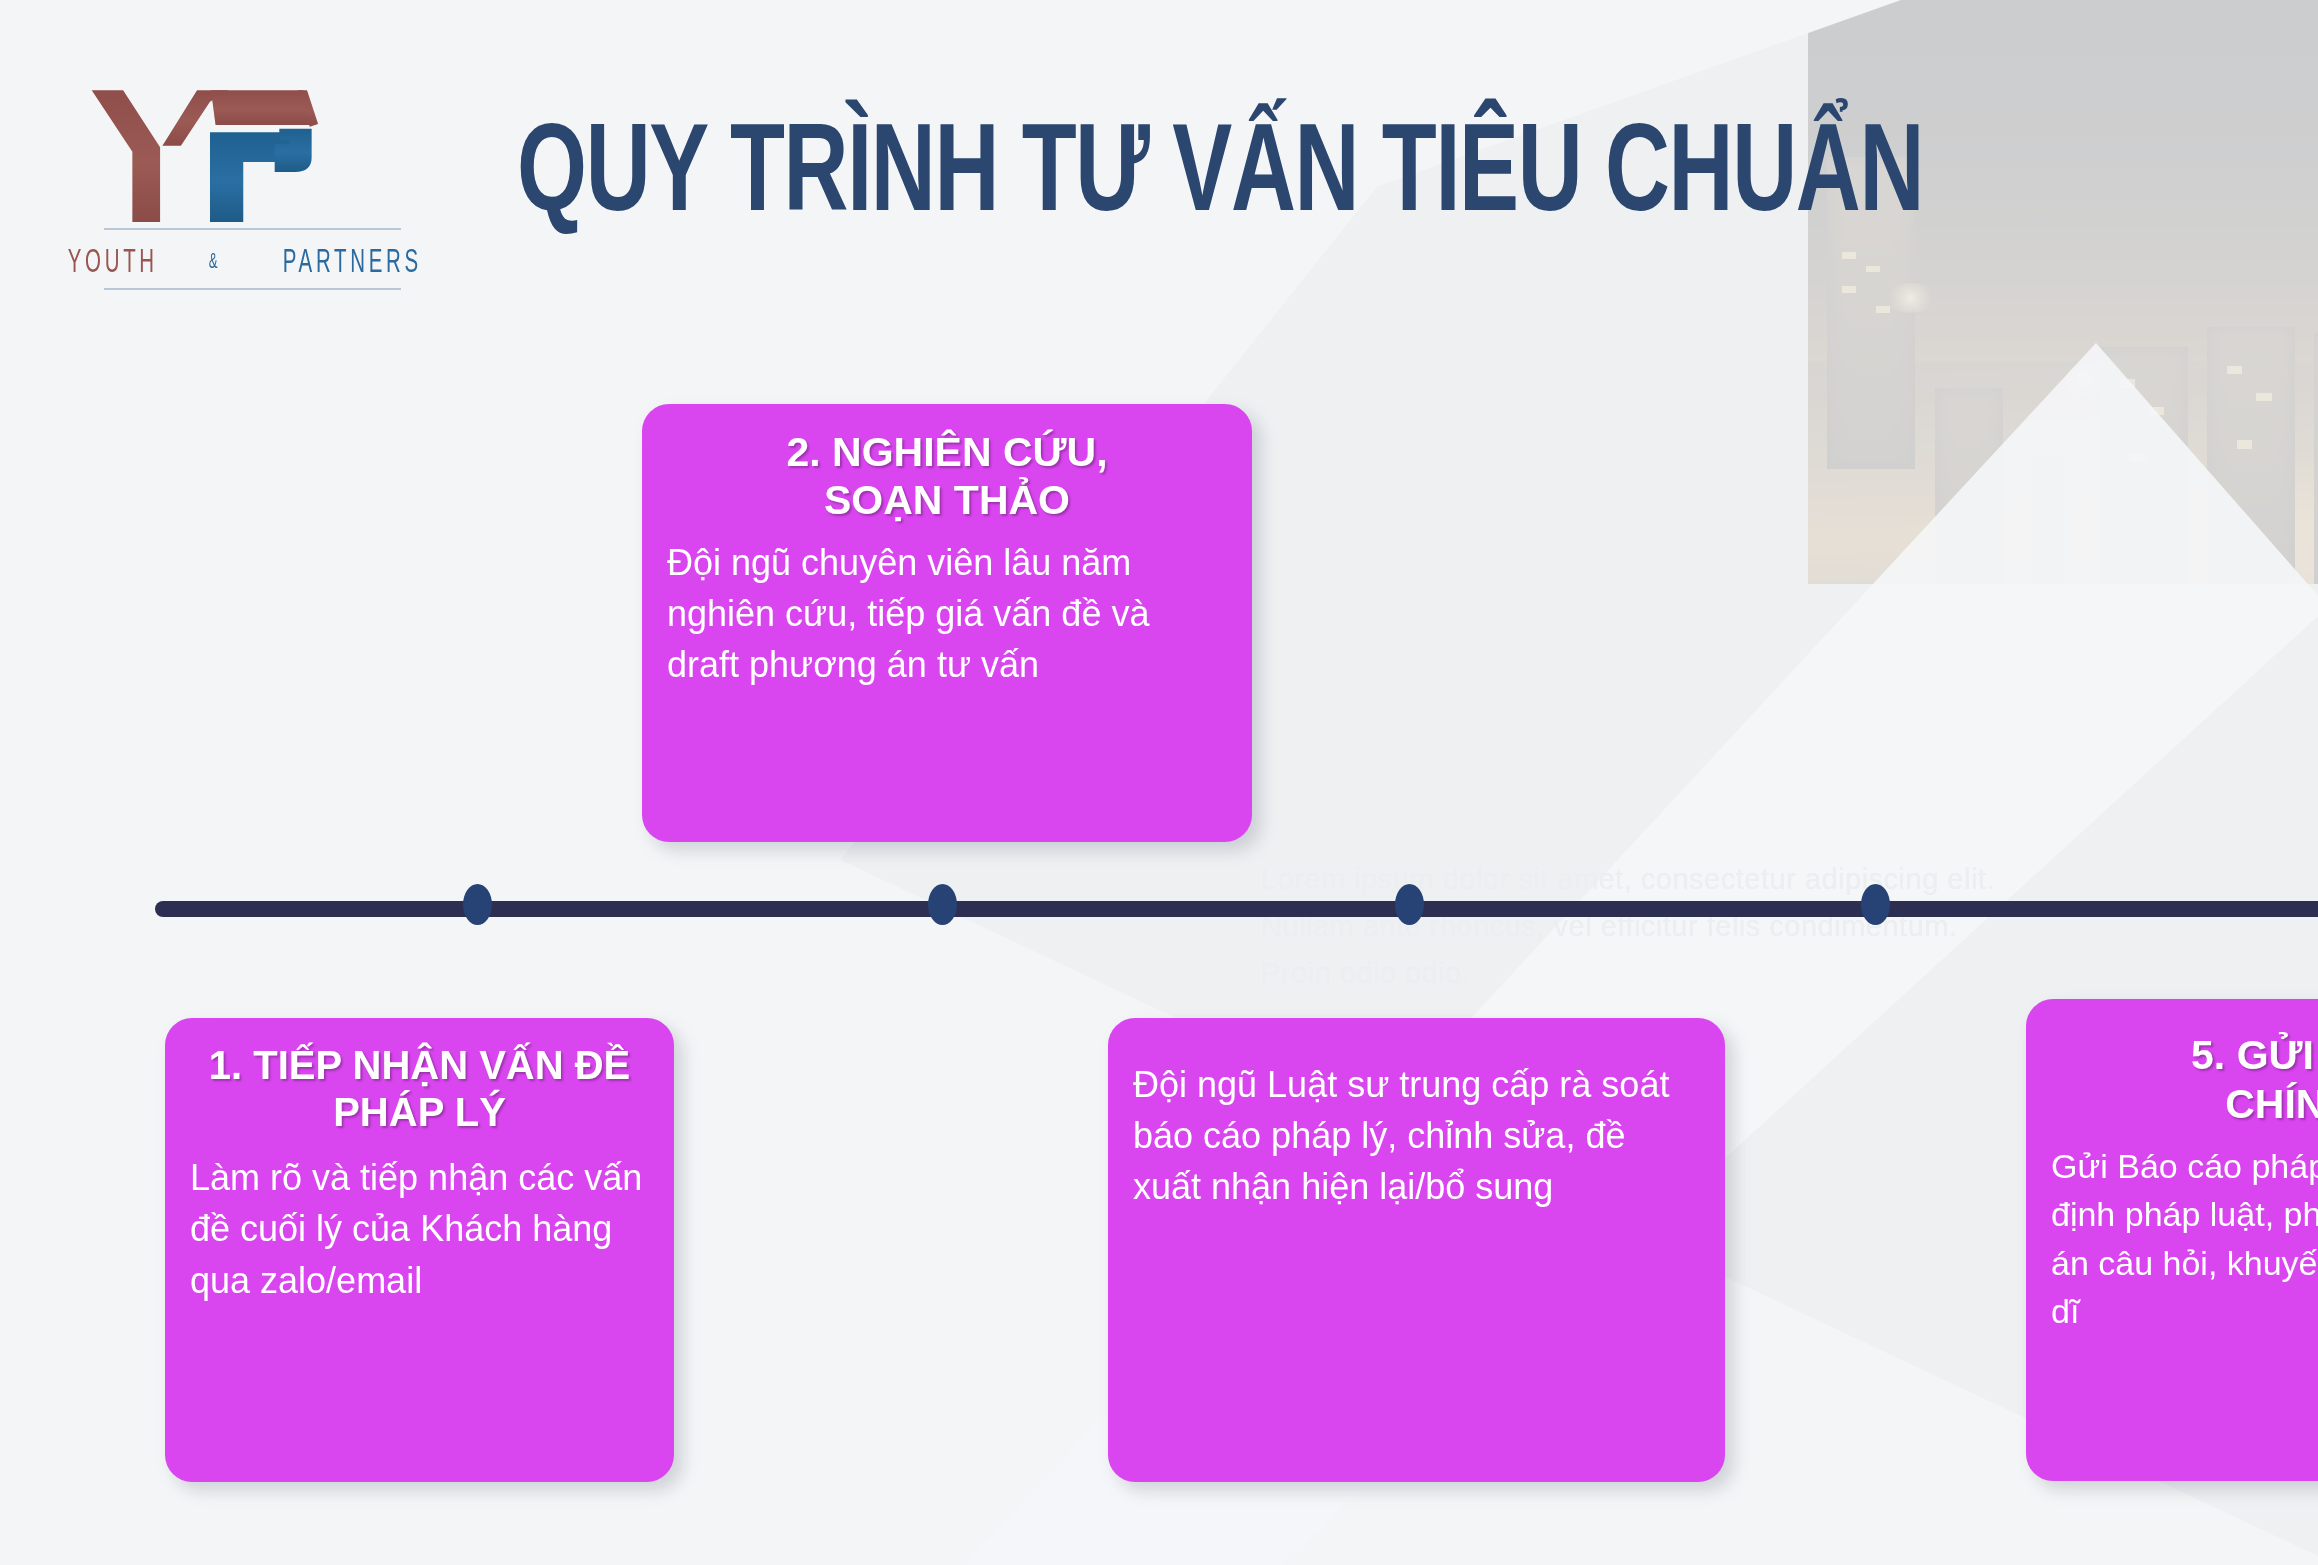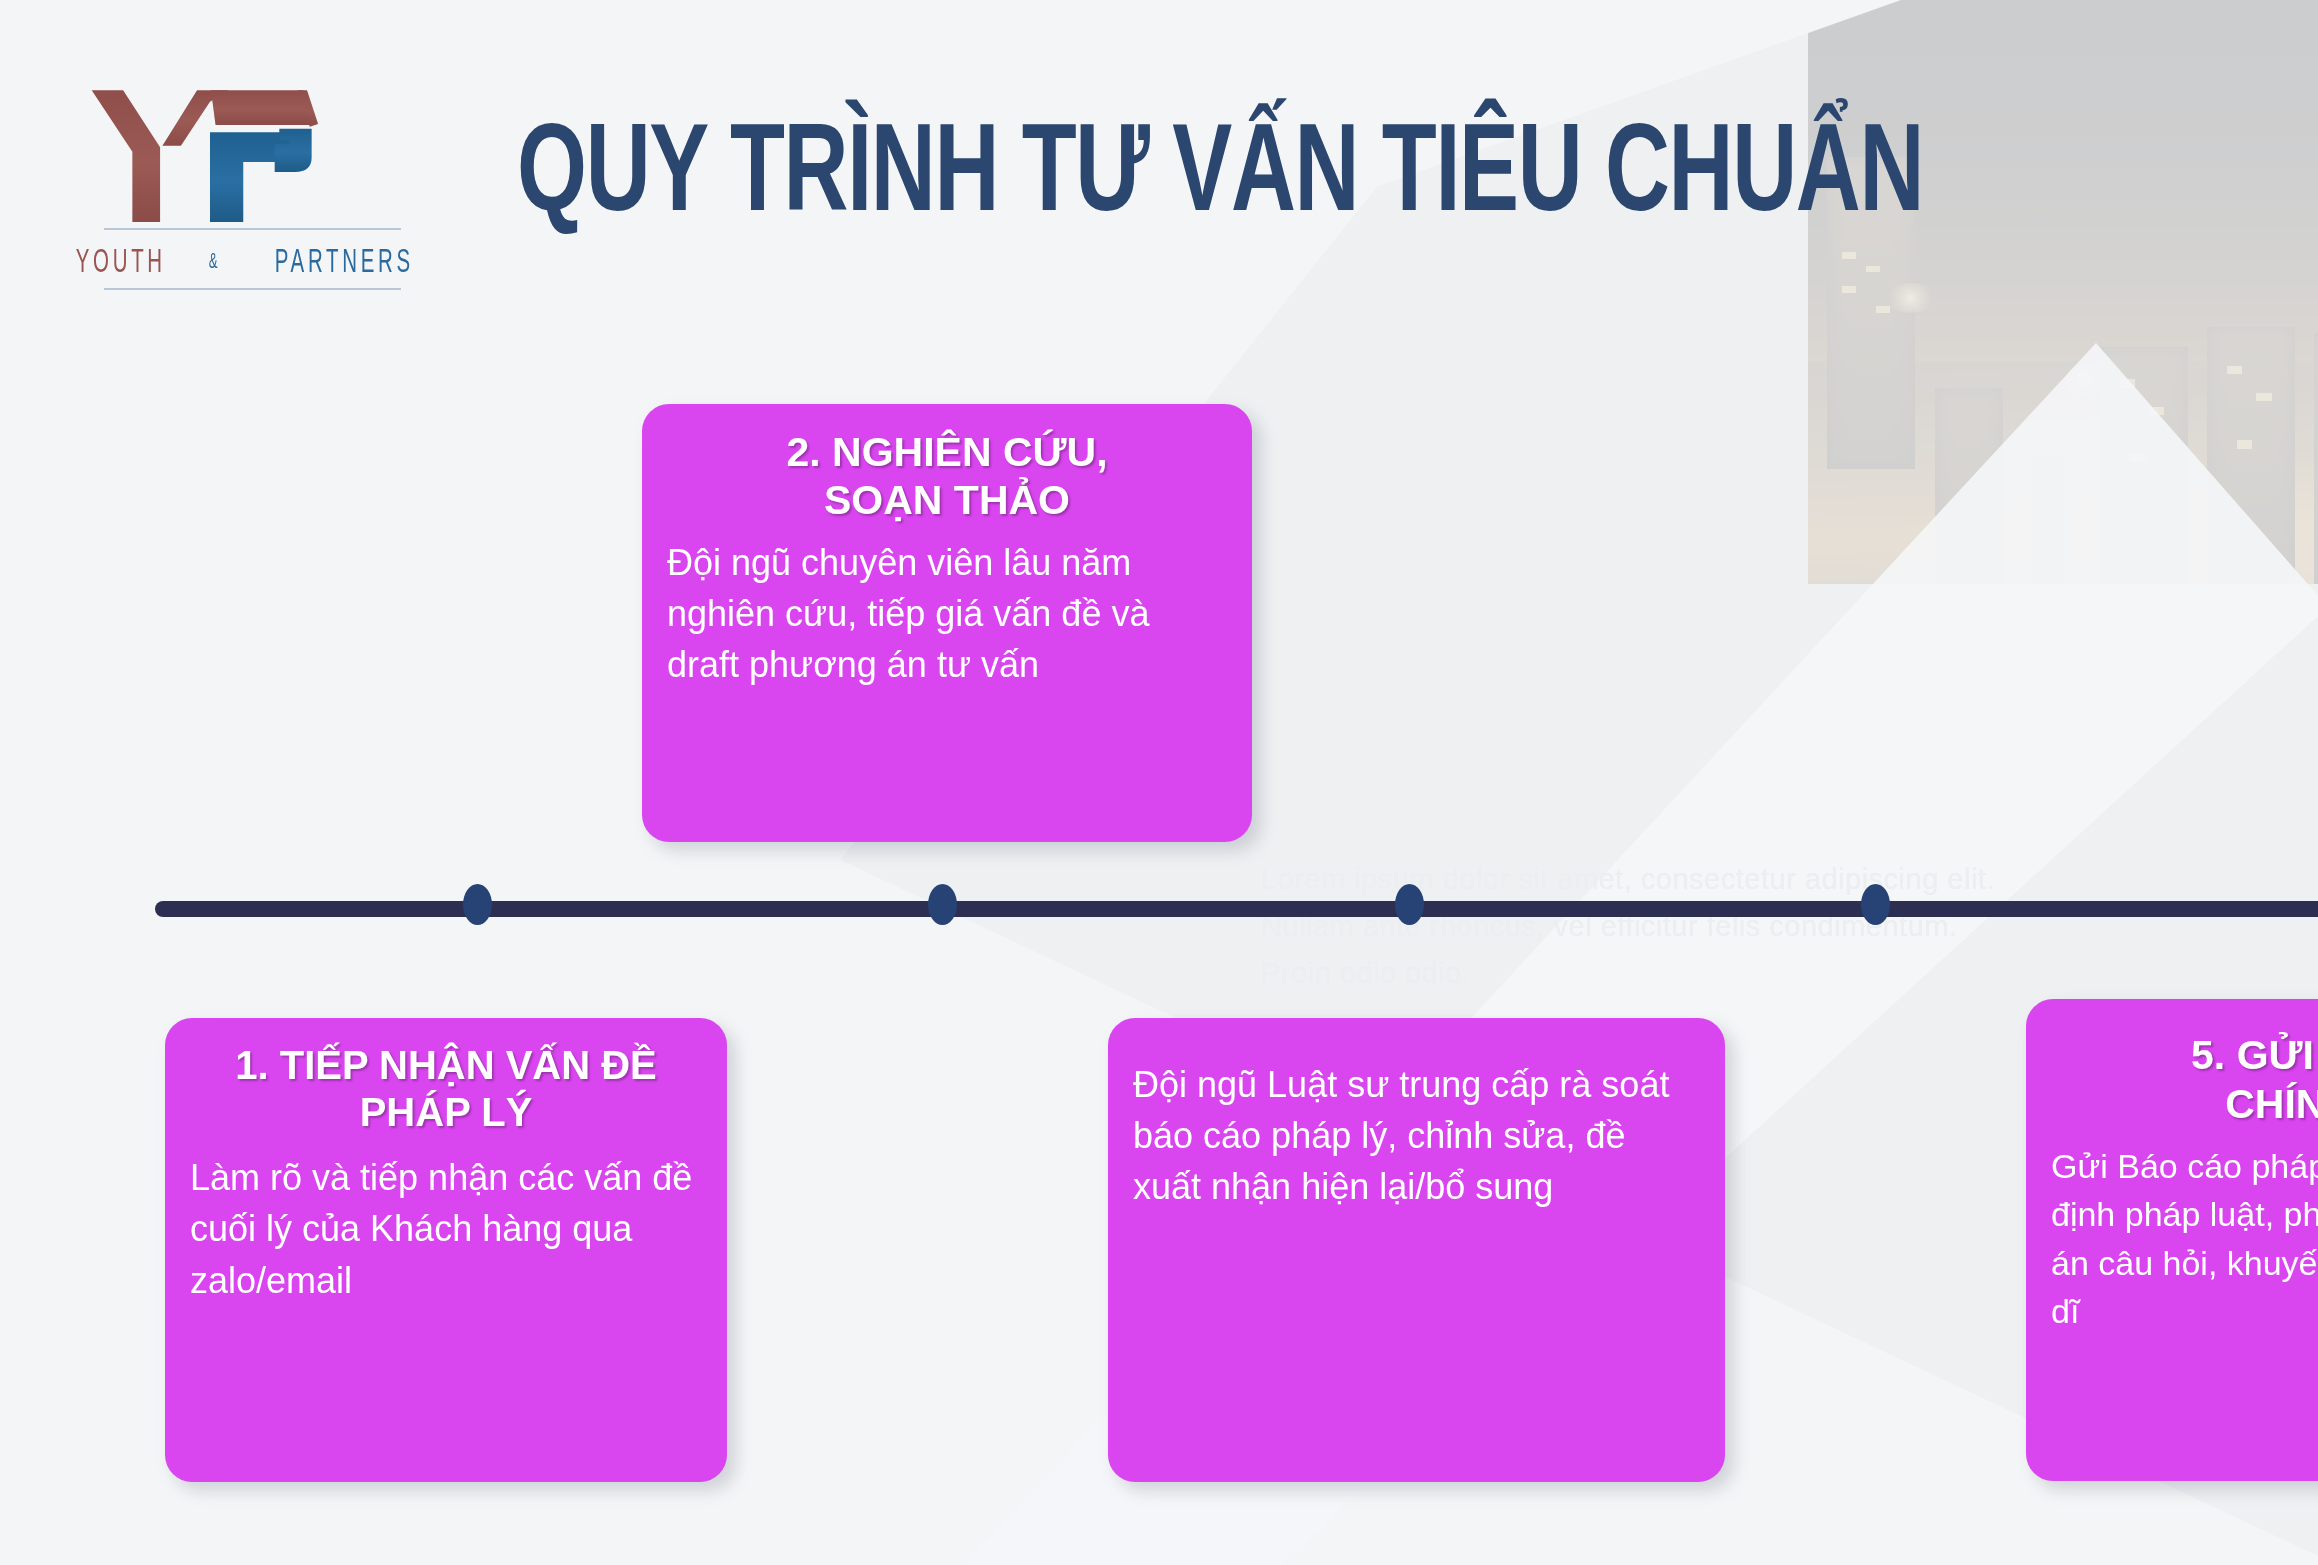--- a/index.html
+++ b/index.html
@@ -72,21 +72,21 @@
   
   .logo{position:absolute;left:90px;top:88px;width:325px;height:195px;}
   .logo-mark{position:relative;width:325px;height:134px;}
   .logo-rule{
     position:absolute;left:14px;width:297px;height:2.3px;background:#b9c6d4;
   }
   .logo-rule.top{top:140px;}
   .logo-rule.bot{top:200px;}
   .logo-word{
     position:absolute;left:14px;top:149px;width:297px;height:48px;
-    display:flex;align-items:center;justify-content:center;gap:12px;
+    display:flex;align-items:center;justify-content:center;gap:20px;
   }
   .logo-word span{
     font-family:"Liberation Sans Narrow","Liberation Sans",sans-serif;
     font-size:33px;font-weight:500;letter-spacing:6px;
     transform:scaleX(.62);transform-origin:center;white-space:nowrap;
   }
   .lw-youth{color:#9a5550;}
   .lw-amp{color:#2a6a9e;font-size:21.3px !important;letter-spacing:0 !important;}
   .lw-partners{color:#2a6a9e;}
 
@@ -134,21 +134,21 @@
   }
   .card-body{
     color:#ffffff;
     font-size:36px;line-height:1.42;
     font-weight:400;
     margin:0;
     white-space:pre-line;
   }
 
   
-  #card1{left:165px; top:1018px; width:562px; height:464px;}
+  #card1{left:165px; top:1018px; width:509px; height:464px;}
   #card1 .card-title{font-size:40px;}
   #card1 .card-body{margin-top:16px;}
 
   #card2{left:642px; top:404px;  width:610px; height:438px;}
   #card2 .card-title{font-size:41px;}
   #card2 .card-body{margin-top:12px;}
 
   #card3{left:1108px; top:1018px; width:617px; height:464px;}
   #card3 .card-title{font-size:41px;padding-top:11px;}
   #card3 .card-body{margin-top:16.7px;}

